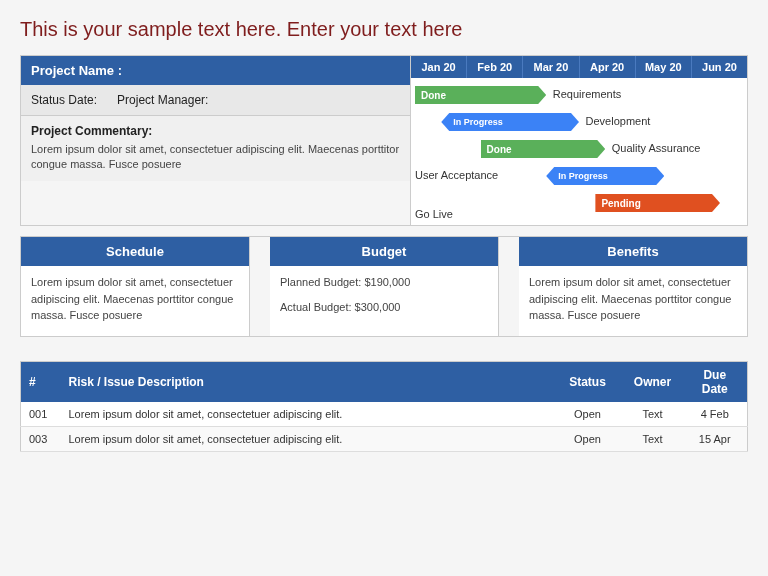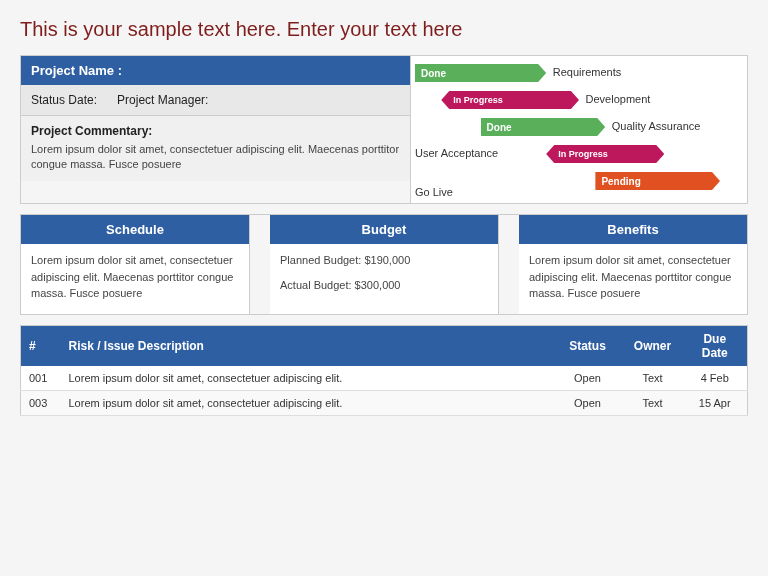--- a/index.html
+++ b/index.html
@@ -139,28 +139,28 @@
 
     .gantt-label {
       position: absolute;
       font-size: 11px;
       color: #333;
       white-space: nowrap;
       top: 4px;
     }
 
     .bar-green { background: #5ab05a; }
-    .bar-orange { background: #be185d; }
+    .bar-orange { background: #3b82f6; }
     .bar-red { background: #e05020; }
 
     
     .mid-section {
       display: flex;
       border: 1px solid #ccc;
-      margin-bottom: 10px;
+      margin-bottom: 24px;
       gap: 20px;
     }
 
     .mid-col {
       flex: 1;
       border-right: 1px solid #ccc;
     }
 
     .mid-col:last-child {
       border-right: none;
@@ -242,20 +242,28 @@
         <span>Project Manager:</span>
       </div>
     </div>
     <div class="commentary-section">
       <div class="commentary-label">Project Commentary:</div>
       <div class="commentary-text">Lorem ipsum dolor sit amet, consectetuer adipiscing elit. Maecenas porttitor congue massa. Fusce posuere</div>
     </div>
   </div>
 
   <div class="right-panel">
+    <div class="gantt-header">
+      <div class="gantt-month">Jan 20</div>
+      <div class="gantt-month">Feb 20</div>
+      <div class="gantt-month">Mar 20</div>
+      <div class="gantt-month">Apr 20</div>
+      <div class="gantt-month">May 20</div>
+      <div class="gantt-month">Jun 20</div>
+    </div>
     <div class="gantt-body">
 
       <div class="gantt-row">
         <div class="gantt-bar-container" style="position:relative; width:100%; height:22px;">
           <div class="gantt-bar bar-green" style="left:0%; width:40%; font-size:10px;">Done</div>
           <span class="gantt-label" style="left:42%;">Requirements</span>
         </div>
       </div>
 
       <div class="gantt-row">

